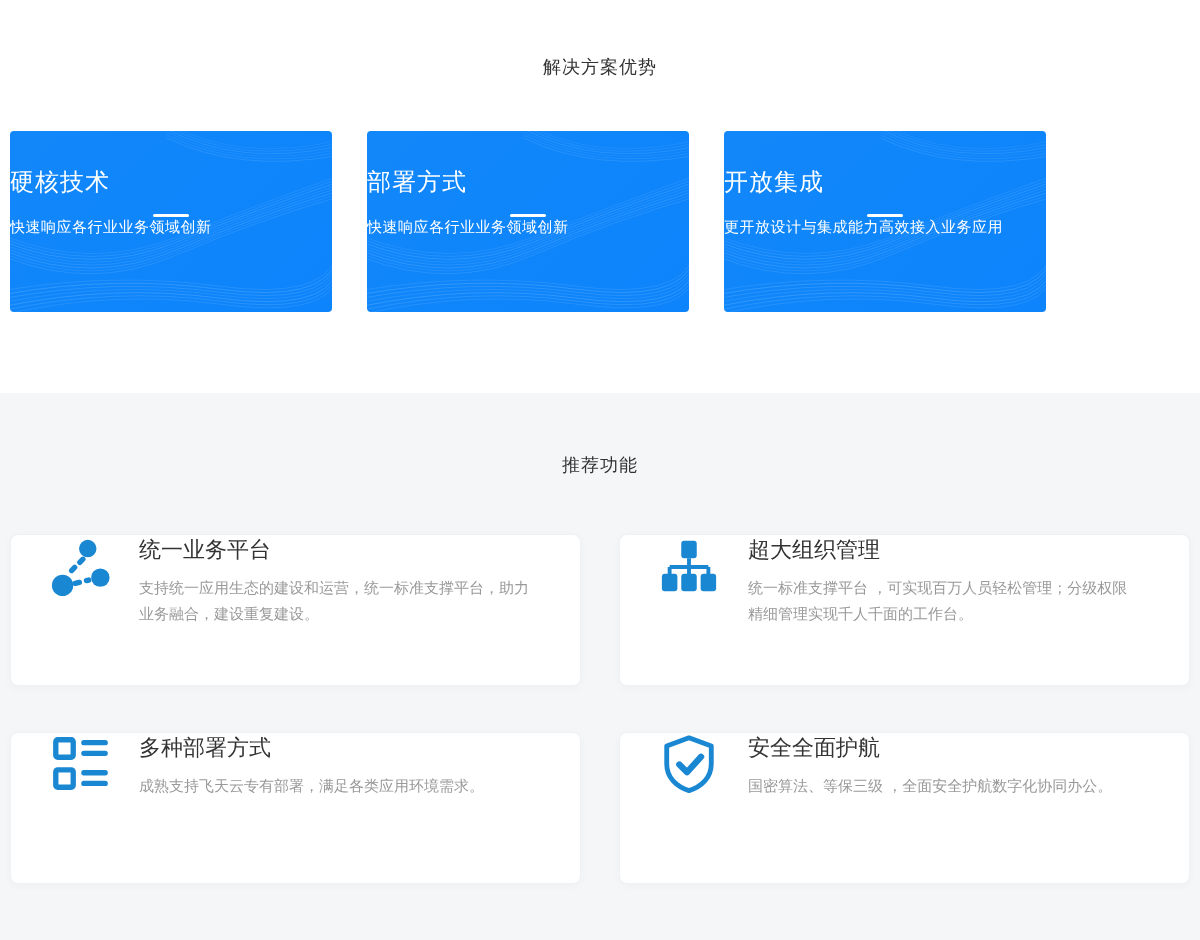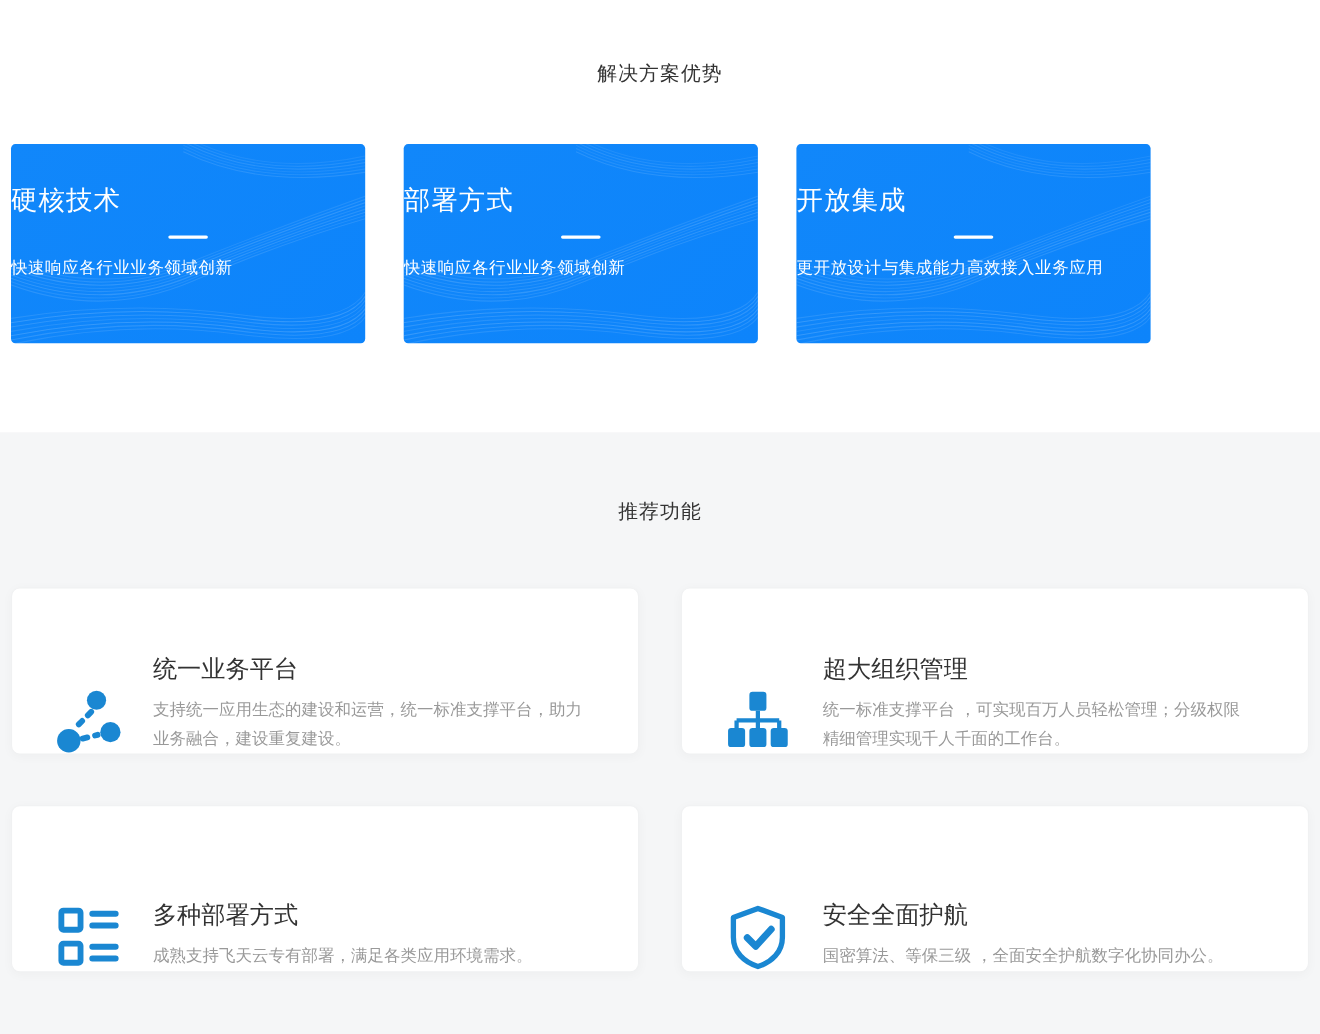--- a/index.html
+++ b/index.html
@@ -46,21 +46,21 @@
     font-weight: 400;
     letter-spacing: 1px;
   }
   .adv-divider {
     width: 36px; height: 3px;
     background: #ffffff;
     border-radius: 2px;
     margin: 16px auto 0;
   }
   .adv-subtitle {
-    margin-top: 17px;
+    margin-top: 1px;
     font-size: 15px;
     letter-spacing: 0.5px;
   }
   
   .bottom-section {
     height: 547px;
     background: #f5f6f7;
   }
   .bottom-section .section-title { padding-top: 60px; }
   .feature-grid {
@@ -70,21 +70,21 @@
     row-gap: 46px;
     padding: 0 10px;
     margin-top: 57px;
   }
   .feature-card {
     height: 152px;
     background: #ffffff;
     border: 1px solid #f0f1f2;
     border-radius: 8px;
     display: flex;
-    align-items: flex-end;
+    align-items: flex-start;
     padding-left: 38px;
     box-shadow: 0 2px 10px rgba(0,0,0,0.03);
   }
   .feature-icon {
     width: 62px; height: 62px;
     flex: 0 0 auto;
   }
   .feature-text {
     margin-left: 28px;
     width: 392px;

